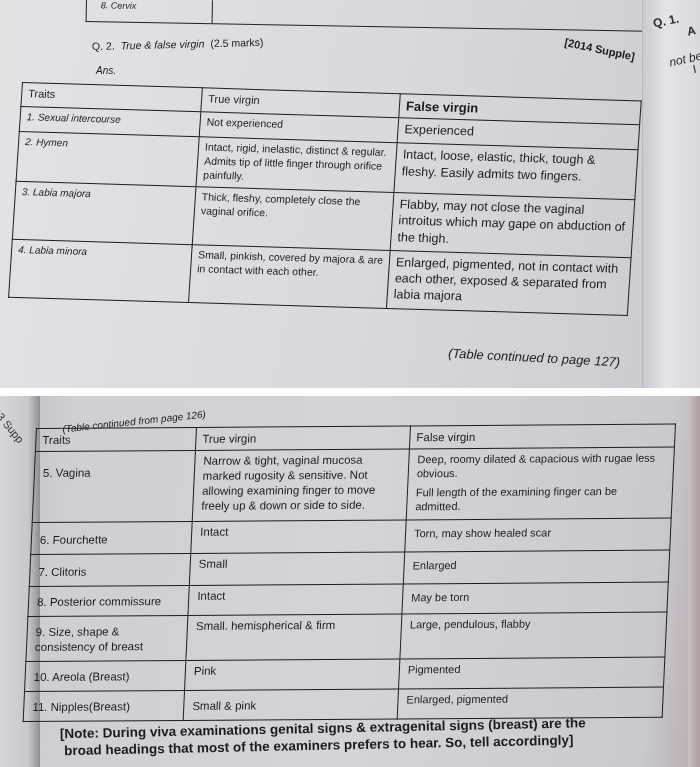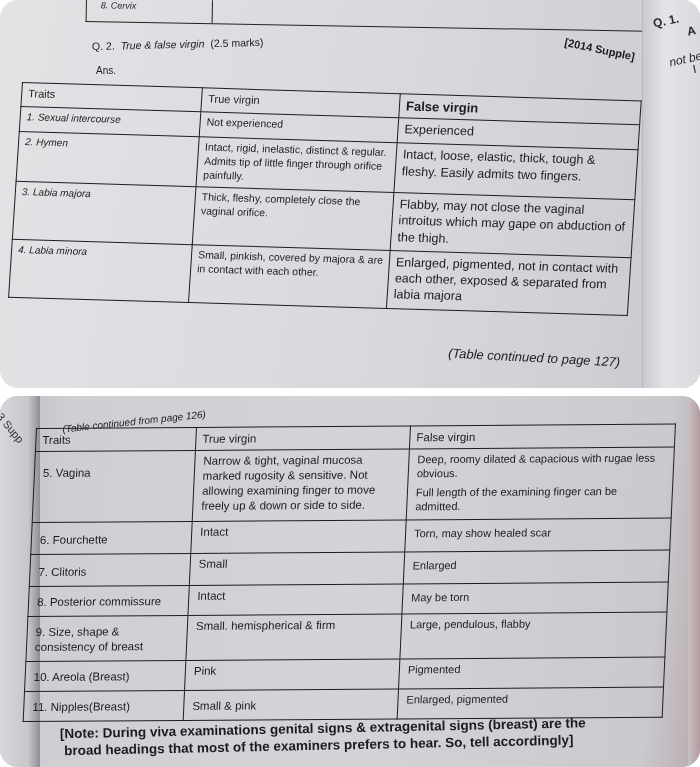--- a/index.html
+++ b/index.html
@@ -1,36 +1,36 @@
 <!DOCTYPE html>
 <html><head>
 <meta charset="utf-8">
 <style>
   * { box-sizing: border-box; margin: 0; padding: 0; }
   html, body { width: 700px; height: 767px; background: #ffffff; overflow: hidden; }
   body { font-family: "Liberation Sans", sans-serif; color: #1c1c1f; position: relative; }
 
-  .photo { position: absolute; left: 0; width: 700px; overflow: hidden; border-radius: 18px; }
+  .photo { position: absolute; left: 0; width: 700px; overflow: hidden; }
   .photo-top { top: 0; height: 388px; background: linear-gradient(100deg, #e3e3e6 0%, #d9d9dd 55%, #cfcfd4 85%, #c6c6cc 100%); }
   .photo-bottom { top: 396px; height: 371px; background: linear-gradient(95deg, #bdbcc2 0%, #cfcfd3 10%, #d4d4d8 50%, #c9c9ce 92%, #b9a9ad 100%); }
 
   .page-fold { position: absolute; top: 0; left: 642px; width: 58px; height: 388px; background: linear-gradient(90deg, #c9c9cf, #e4e4e8 40%, #dadade); border-left: 1px solid #b8b8be; }
   .page-fold-text { position: absolute; font-size: 12px; color: #2a2a2e; transform: rotate(-12deg); white-space: nowrap; }
 
   .left-page { position: absolute; left: 0; top: 0; width: 40px; height: 371px; background: linear-gradient(90deg, #d7d6da 0%, #c8c7cc 70%, #8f8e95 100%); }
   .left-page-text { position: absolute; top: 10px; left: 0; font-size: 11px; color: #333; transform: rotate(50deg); transform-origin: left top; white-space: nowrap; }
   .right-edge { position: absolute; right: 0; top: 0; width: 12px; height: 371px; background: linear-gradient(90deg, #c8c2c4, #b49a9f); }
 
   .prev-row { position: absolute; top: -2px; left: 86px; width: 560px; height: 24px; border-left: 1.5px solid #222; border-bottom: 1.5px solid #222; transform: rotate(1deg); transform-origin: left top; }
   .prev-row .cell1 { position: absolute; left: 0; top: 0; width: 126px; height: 100%; border-right: 1.5px solid #222; padding: 2px 14px; font-size: 9px; font-style: italic; }
 
   .q-title { position: absolute; top: 38px; left: 92px; font-size: 10.5px; transform: rotate(-1.4deg); white-space: nowrap; }
   .q-title i { font-style: italic; }
   .q-year { position: absolute; top: 36px; left: 566px; font-size: 11px; font-weight: bold; transform: rotate(12deg); transform-origin: left top; white-space: nowrap; }
-  .q-ans { position: absolute; top: 65px; left: 96px; font-size: 10px; }
+  .q-ans { position: absolute; top: 65px; left: 96px; font-size: 10px; font-style: italic; }
 
   table.tbl { position: absolute; border-collapse: collapse; background: transparent; }
   table.tbl td, table.tbl th { border: 1.5px solid #1e1e22; vertical-align: top; text-align: left; font-weight: normal; }
 
   .tbl-top { top: 82px; left: 22px; width: 620px; transform: rotate(1.7deg) skewX(-2deg); transform-origin: left top; }
   .tbl-top th { font-size: 11px; padding: 4px 6px; text-align: center; }
   .tbl-top th.fv { font-size: 13px; font-weight: bold; }
   .tbl-top td { font-size: 10.5px; padding: 3px 6px 5px; line-height: 1.3; }
   .tbl-top td.trait { font-size: 10px; font-style: italic; width: 180px; }
   .tbl-top td.tv { width: 198px; font-size: 10.5px; }

